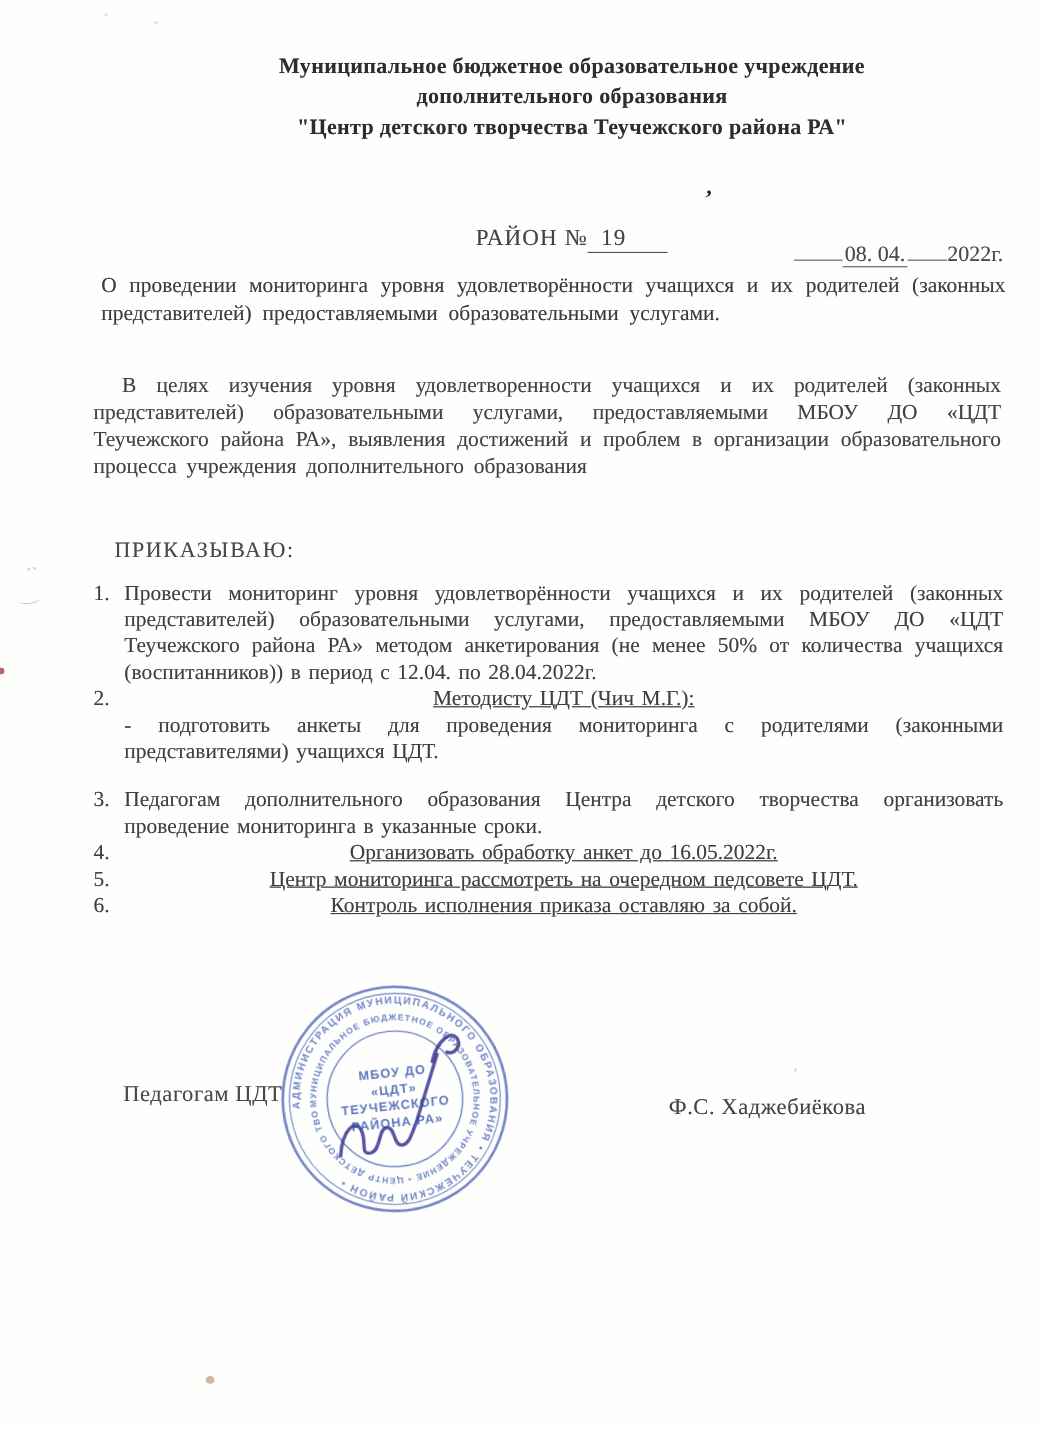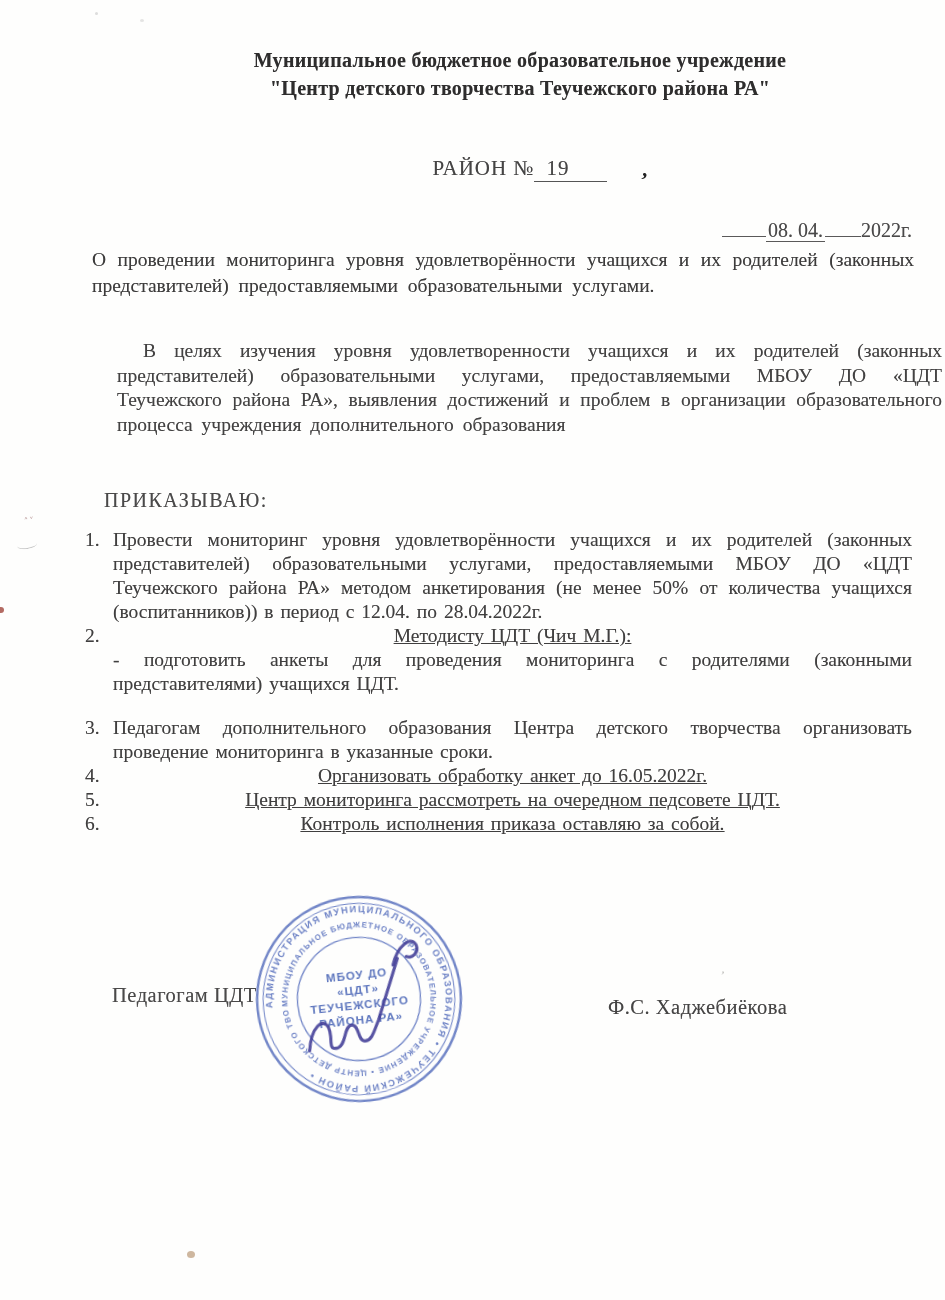--- a/index.html
+++ b/index.html
@@ -17,21 +17,21 @@
   .doc-header{
     position:absolute;top:46px;left:0;right:0;padding-left:95px;
     text-align:center;font-weight:bold;font-size:20px;line-height:28px;
     color:#2e2d2d;letter-spacing:.3px;
   }
   
   .order-line{
     position:absolute;top:156px;left:0;right:0;padding-left:95px;
     text-align:center;font-size:21px;color:#454444;letter-spacing:1px;
   }
-  .order-underline{border-bottom:1.6px solid #555;display:inline-block;padding:0 4px;}
+  .order-underline{border-bottom:1.6px solid #555;display:inline-block;padding:0 4px;margin-top:48px;}
   .order-underline .pad-a{display:inline-block;width:8px;}
   .order-underline .pad-b{display:inline-block;width:34px;}
 
   
   .date-line{
     position:absolute;top:216px;right:33px;font-size:20px;color:#4a4949;white-space:nowrap;
   }
   .u{border-bottom:1.6px solid #5a5959;}
   .u-blank-a{display:inline-block;width:44px;height:20px;}
   .u-blank-b{display:inline-block;width:36px;height:20px;}
@@ -40,21 +40,21 @@
   
   .subject{
     position:absolute;top:247px;left:92px;width:822px;
     font-size:19.5px;line-height:26px;text-align:justify;word-spacing:5px;
     color:#3c3b3b;
   }
   
   .preamble{
     position:absolute;top:339px;left:85px;width:825px;
     font-size:19.5px;line-height:24.5px;text-align:justify;word-spacing:4px;
-    text-indent:26px;color:#434242;margin-left:32px;
+    text-indent:26px;color:#434242;
   }
   
   .resolution{
     position:absolute;top:489px;left:104px;
     font-size:20px;letter-spacing:1.5px;color:#4a4949;
   }
   
   .order-list{
     position:absolute;top:528px;left:85px;width:827px;
     font-size:19.5px;line-height:24px;color:#403f3f;
@@ -95,20 +95,21 @@
   .speck-red{top:607px;left:-2px;width:6px;height:6px;background:rgba(160,70,60,.8);}
   .speck-tan{top:1251px;left:187px;width:8px;height:7px;background:rgba(198,170,142,.85);}
 </style>
 </head>
 <body>
 
 <div class="page">
 
   <div class="doc-header txt">
     <div>Муниципальное бюджетное образовательное учреждение</div>
+    <div>дополнительного образования</div>
     <div>"Центр детского творчества Теучежского района РА"</div>
   </div>
 
   <div class="order-line txt">
     <span>РАЙОН №</span><span class="order-underline"><span class="pad-a"></span><span>19</span><span class="pad-b"></span></span>
   </div>
 
   <div class="date-line txt">
     <span class="u-blank-a u"></span><span class="date-val">08. 04.</span><span class="u-blank-b u"></span><span>2022г.</span>
   </div>

